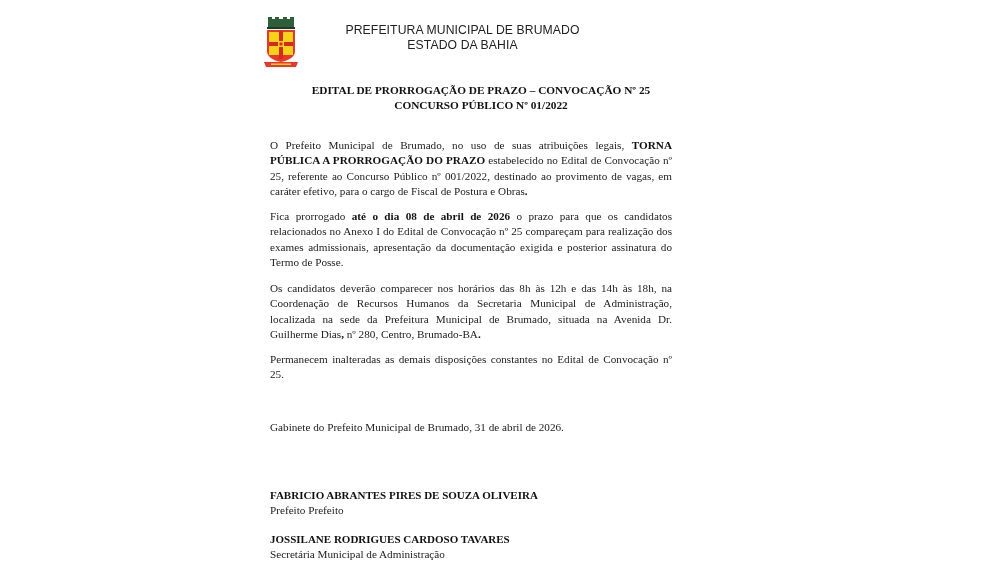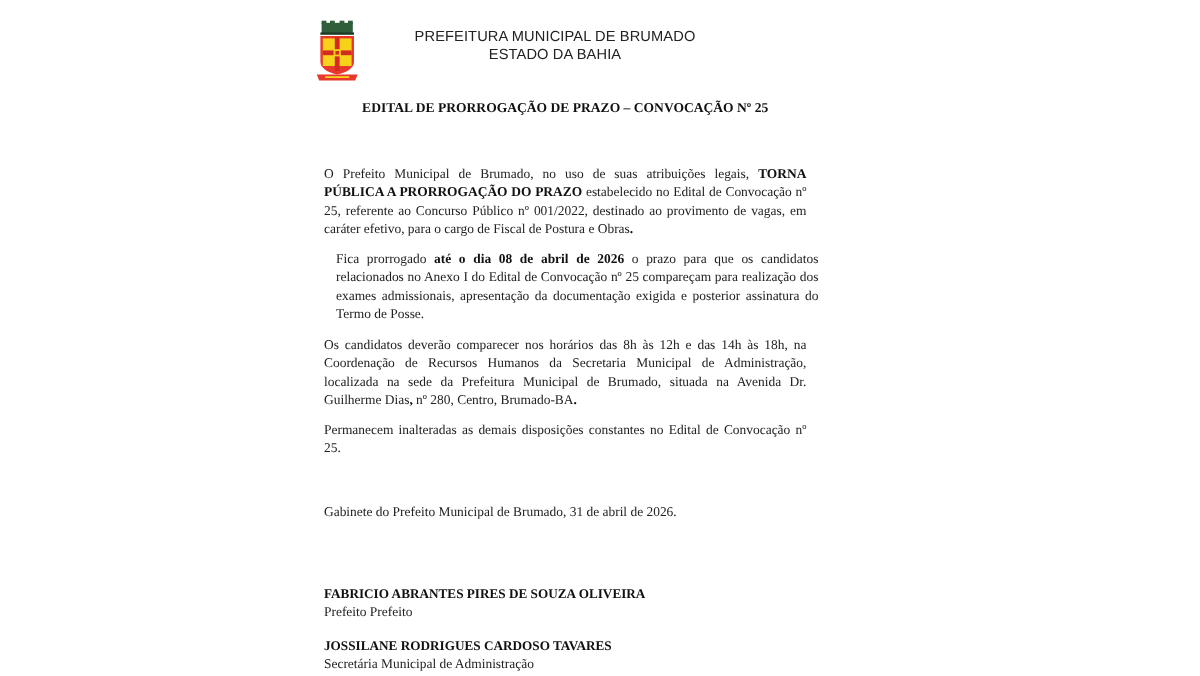--- a/index.html
+++ b/index.html
@@ -38,35 +38,35 @@
       font-size: 20px; letter-spacing: -0.5px; line-height: 22px;
     }
     .brand .word span { display: inline-block; }
     .brand .tagline {
       position: absolute; left: 58px; top: 27px; width: 50px;
       font-family: "DejaVu Sans", sans-serif; font-size: 3.8px; line-height: 4.4px;
       color: #2a6fb5; font-weight: bold; letter-spacing: 0.3px;
     }
     
     .title {
-      position: absolute; left: 270px; top: 83px; width: 402px;
+      position: absolute; left: 280px; top: 83px; width: 402px;
       text-align: center;
       font-family: "Liberation Serif", serif; font-weight: bold;
       font-size: 11.3px; line-height: 15px; color: #111;
     }
     
     .body-text {
       position: absolute; left: 270px; width: 402px;
       font-family: "Liberation Serif", serif;
       font-size: 11.2px; line-height: 15.3px;
       text-align: justify; color: #222;
     }
     .body-text b { font-weight: bold; color: #111; }
     .p1 { top: 138px; }
-    .p2 { top: 209px; margin-left: 10px; }
+    .p2 { top: 209px; }
     .p3 { top: 281px; }
     .p4 { top: 352px; font-family: Liberation Serif, serif; }
     .closing {
       position: absolute; left: 270px; top: 420px; width: 402px; 
       font-family: "Liberation Serif", serif; font-size: 11.2px; line-height: 15px; color: #222;
     }
     .sign {
       position: absolute; left: 270px; width: 402px; text-align: left;
       font-family: "Liberation Serif", serif; font-size: 11.2px; line-height: 14.5px; color: #222;
     }
@@ -106,20 +106,21 @@
   </div>
 
   <div class="header-text">
     <div>PREFEITURA MUNICIPAL DE BRUMADO</div>
     <div>ESTADO DA BAHIA</div>
   </div>
 
 
   <div class="title">
     <div>EDITAL DE PRORROGAÇÃO DE PRAZO – CONVOCAÇÃO Nº 25</div>
+    <div>CONCURSO PÚBLICO Nº 01/2022</div>
   </div>
 
   <div class="body-text p1"><span>O Prefeito Municipal de Brumado, no uso de suas atribuições legais, </span><b>TORNA PÚBLICA A PRORROGAÇÃO DO PRAZO</b><span> estabelecido no Edital de Convocação nº 25, referente ao Concurso Público nº 001/2022, destinado ao provimento de vagas, em caráter efetivo, para o cargo de Fiscal de Postura e Obras</span><b>.</b></div>
 
   <div class="body-text p2"><span>Fica prorrogado </span><b>até o dia 08 de abril de 2026</b><span> o prazo para que os candidatos relacionados no Anexo I do Edital de Convocação nº 25 compareçam para realização dos exames admissionais, apresentação da documentação exigida e posterior assinatura do Termo de Posse.</span></div>
 
   <div class="body-text p3"><span>Os candidatos deverão comparecer nos horários das 8h às 12h e das 14h às 18h, na Coordenação de Recursos Humanos da Secretaria Municipal de Administração, localizada na sede da Prefeitura Municipal de Brumado, situada na Avenida Dr. Guilherme Dias</span><b>,</b><span> nº 280, Centro, Brumado-BA</span><b>.</b></div>
 
   <div class="body-text p4"><span>Permanecem inalteradas as demais disposições constantes no Edital de Convocação nº 25.</span></div>
 

